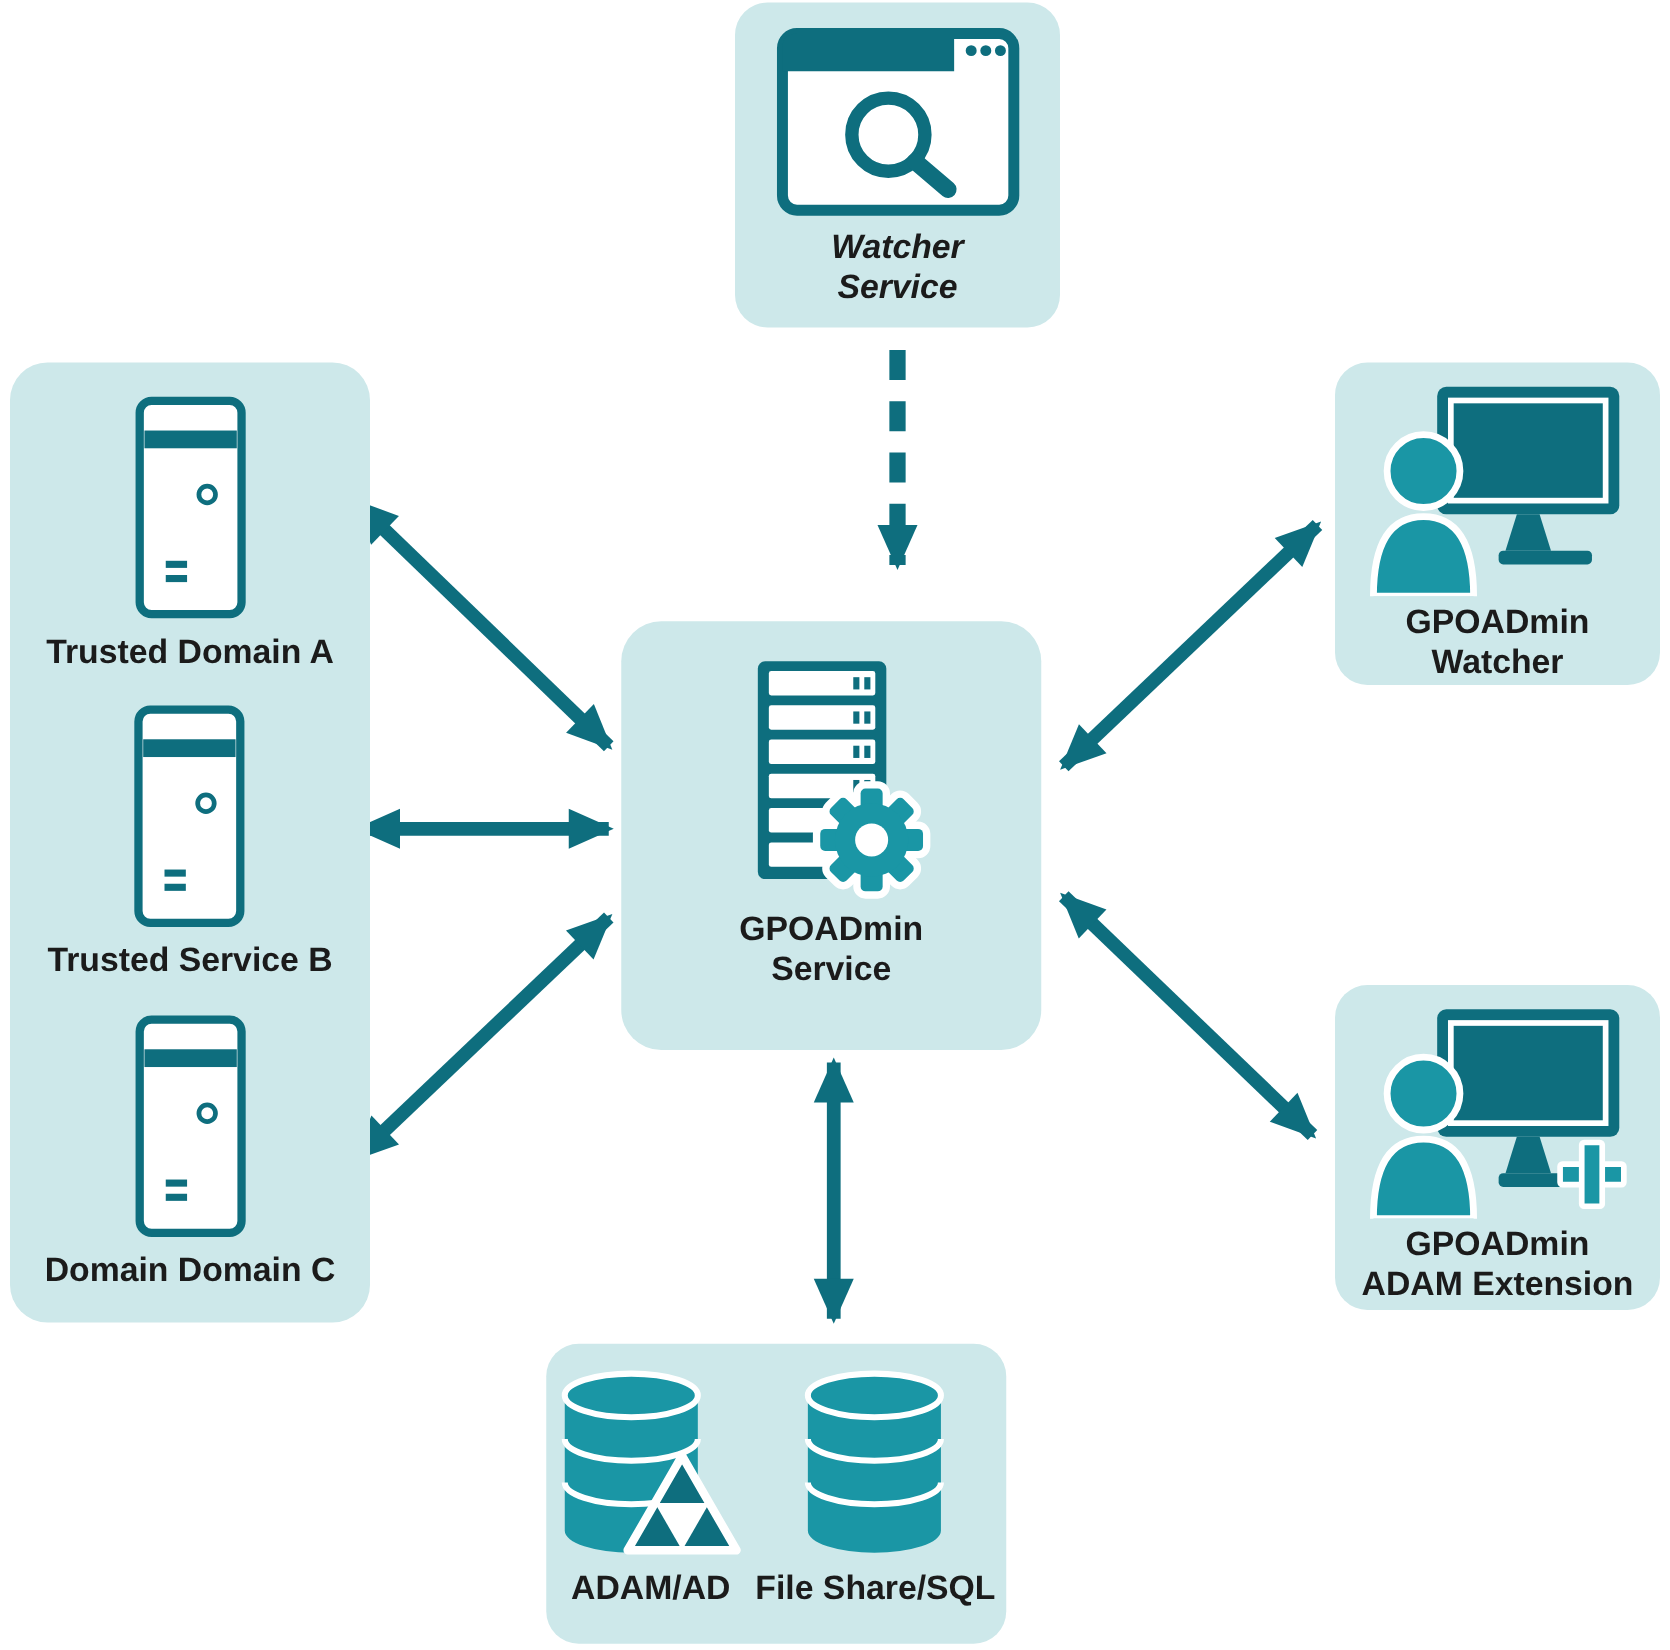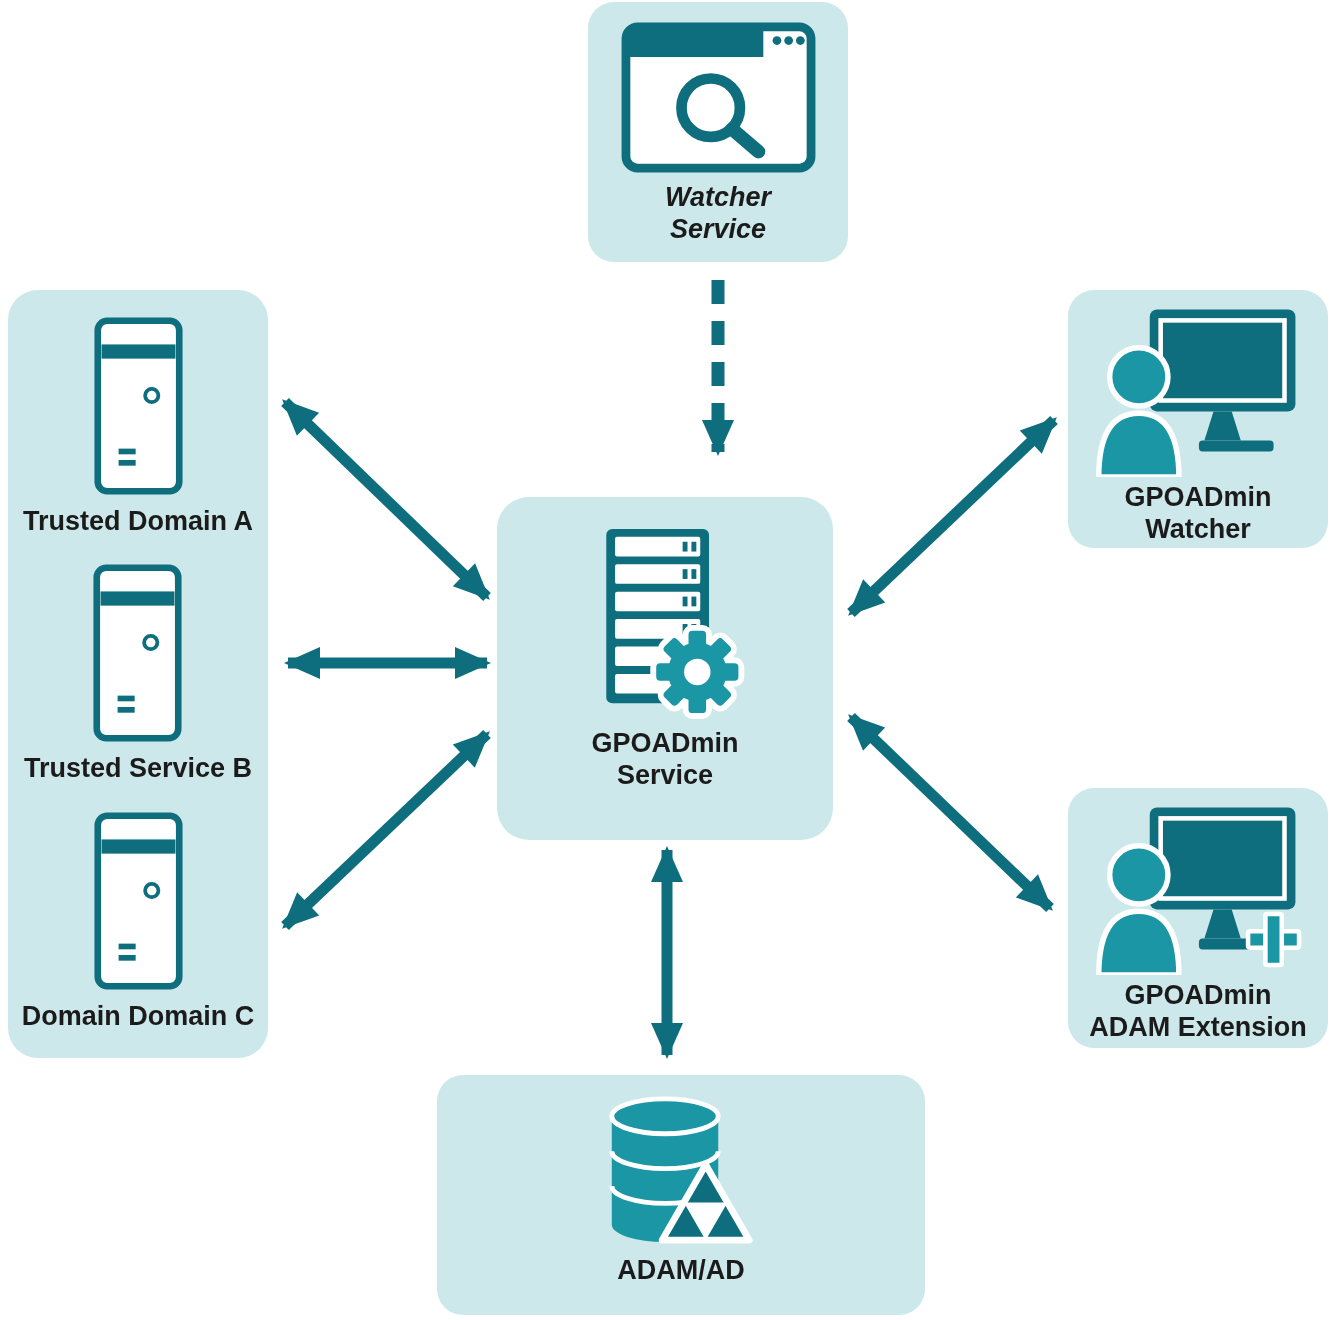--- a/index.html
+++ b/index.html
@@ -32,35 +32,35 @@
     font-size: 27px;
     line-height: 1.2;
     color: #1b1b1b;
     text-align: center;
   }
   .label span { display: block; }
 
   .node-watcher   { left: 588px; top: 2px;    width: 260px; height: 260px; padding-top: 20px; font-style: italic; }
   .node-watcher .label { margin-top: 8px; }
 
-  .panel-domains  { left: 8px;   top: 290px;  width: 260px; height: 768px;
+  .panel-domains  { left: 8px;   top: 290px;  width: 288px; height: 768px;
                     justify-content: space-between; padding: 26px 0; border-radius: 30px; }
   .domain-group { display: flex; flex-direction: column; align-items: center; }
   .domain-group .label { margin-top: 9px; }
 
   .node-service   { left: 497px; top: 497px;  width: 336px; height: 343px; padding-top: 28px; border-radius: 32px; }
   .node-service .label { margin-top: 6px; }
 
   .node-client    { left: 1068px; top: 290px; width: 260px; height: 258px; padding-top: 14px; }
   .node-client .label { margin-top: 4px; }
 
   .node-gpmc      { left: 1068px; top: 788px; width: 260px; height: 260px; padding-top: 14px; }
   .node-gpmc .label { margin-top: 4px; }
 
-  .node-storage   { left: 437px; top: 1075px; width: 488px; height: 240px;
+  .node-storage   { left: 437px; top: 1075px; width: 368px; height: 240px;
                     flex-direction: row; justify-content: space-evenly; align-items: flex-start;
                     padding-top: 18px; }
   .storage-group { display: flex; flex-direction: column; align-items: center; }
   .storage-group .label { margin-top: 6px; }
 
   svg.icon { display: block; }
 </style>
 </head>
 <body>
 
@@ -218,15 +218,26 @@
       <svg class="icon" width="150" height="155" viewBox="0 0 155 160">
         <path d="M6 24 A55 18 0 0 1 116 24 L116 136 A55 18 0 0 1 6 136 Z" fill="#1a96a5"></path>
         <ellipse cx="61" cy="24" rx="55" ry="18" fill="#1a96a5" stroke="#ffffff" stroke-width="5"></ellipse>
         <path d="M6 60 A55 18 0 0 0 116 60" fill="none" stroke="#ffffff" stroke-width="5"></path>
         <path d="M6 96 A55 18 0 0 0 116 96" fill="none" stroke="#ffffff" stroke-width="5"></path>
         <path d="M103 74 L148 152 L58 152 Z" fill="#0e6e7e" stroke="#ffffff" stroke-width="7" stroke-linejoin="round"></path>
         <path d="M80.5 113 L125.5 113 L103 152 Z" fill="#ffffff"></path>
       </svg>
       <div class="label">ADAM/AD</div>
     </div>
+    <div class="storage-group">
+      <svg class="icon" width="150" height="155" viewBox="0 0 155 160">
+        <g transform="translate(16,0)">
+          <path d="M6 24 A55 18 0 0 1 116 24 L116 136 A55 18 0 0 1 6 136 Z" fill="#1a96a5"></path>
+          <ellipse cx="61" cy="24" rx="55" ry="18" fill="#1a96a5" stroke="#ffffff" stroke-width="5"></ellipse>
+          <path d="M6 60 A55 18 0 0 0 116 60" fill="none" stroke="#ffffff" stroke-width="5"></path>
+          <path d="M6 96 A55 18 0 0 0 116 96" fill="none" stroke="#ffffff" stroke-width="5"></path>
+        </g>
+      </svg>
+      <div class="label">File Share/SQL</div>
+    </div>
   </div>
 
 </div>
 
 </body></html>

